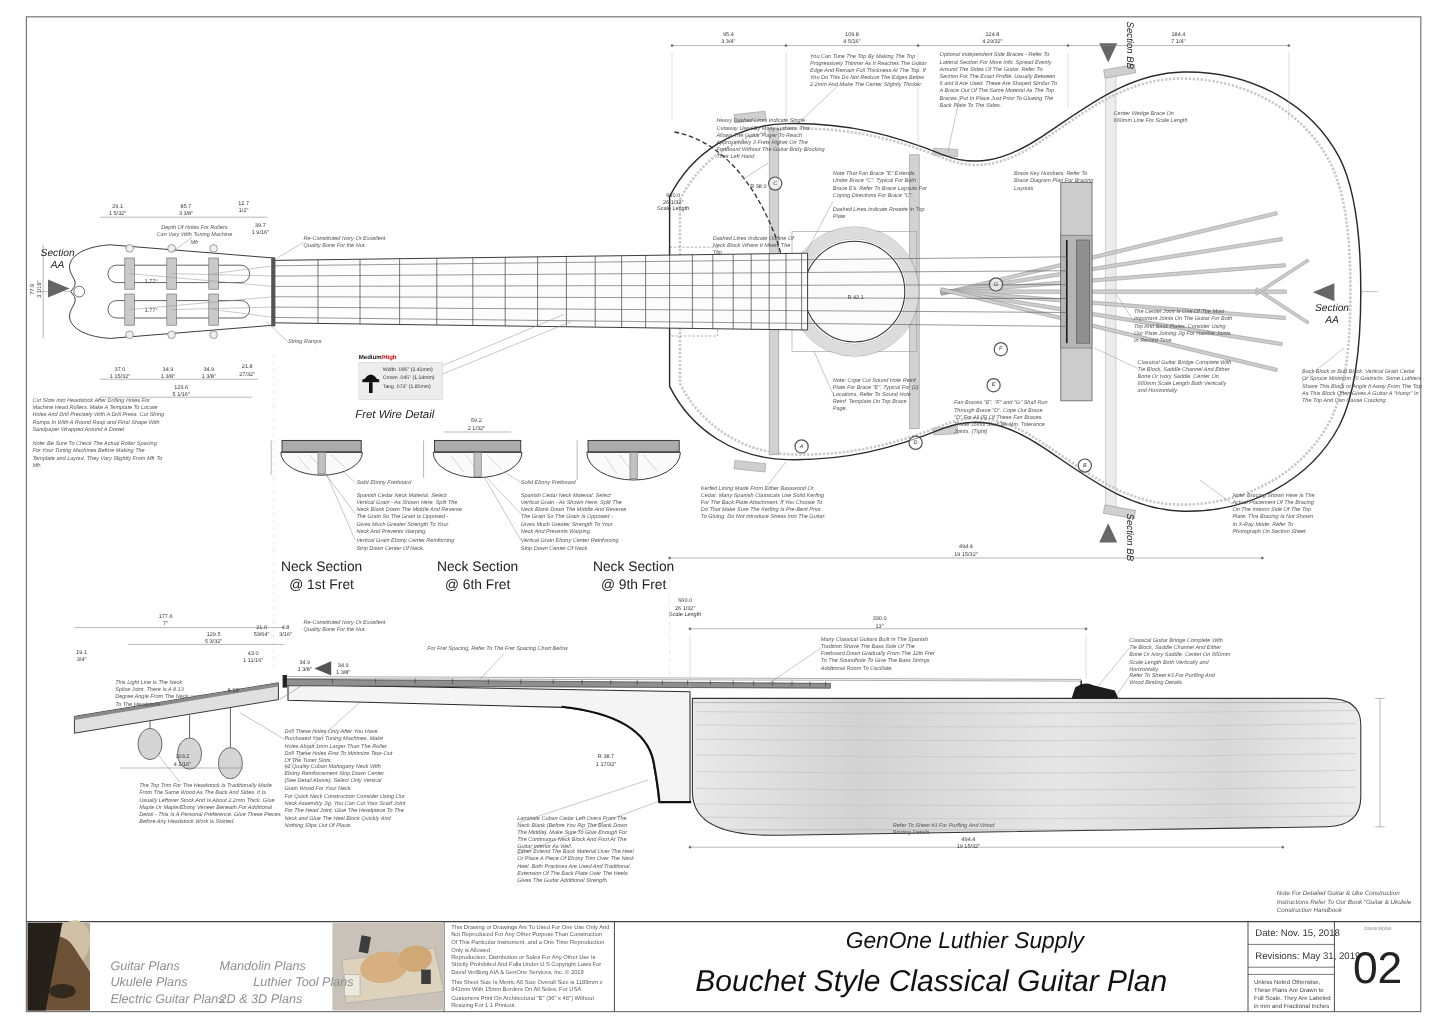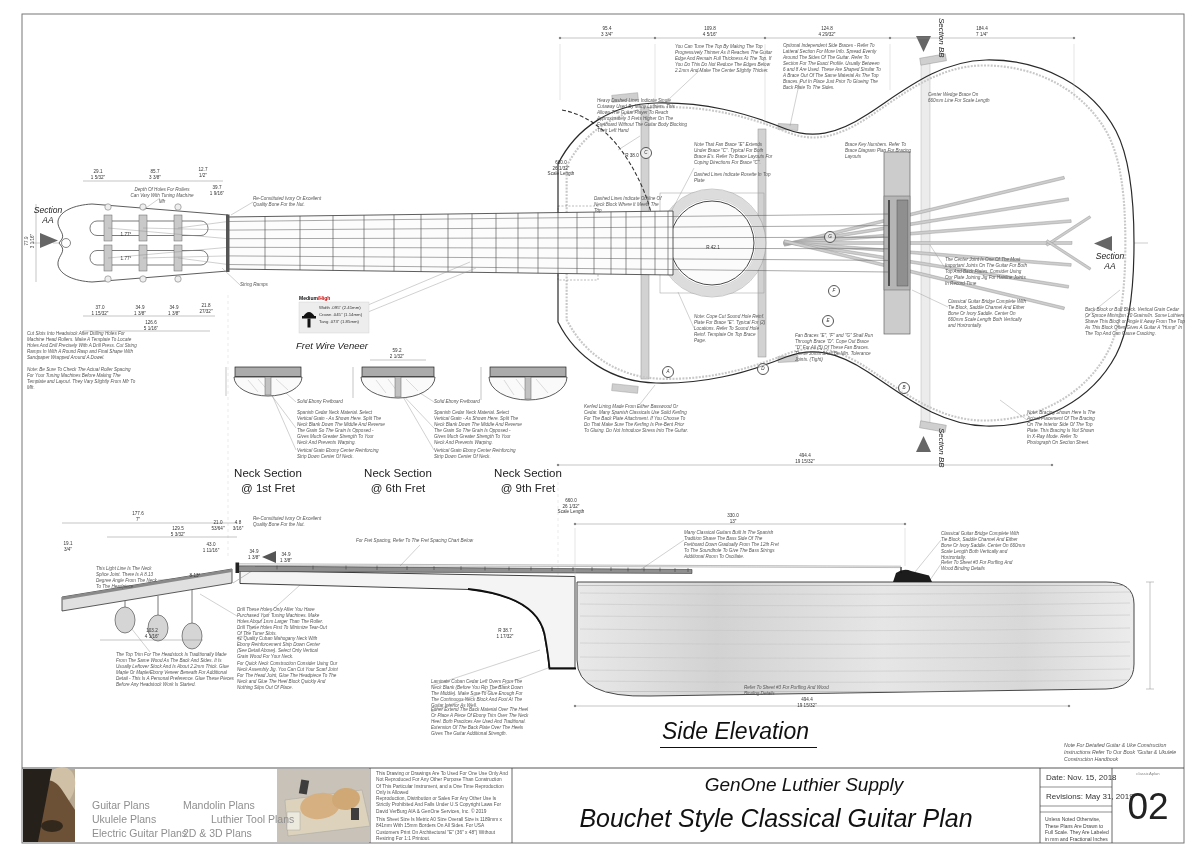--- a/index.html
+++ b/index.html
@@ -10,21 +10,21 @@
   .sec{position:absolute;font-size:8.5px;font-style:italic;color:#222;text-align:center;line-height:1.12;white-space:pre-line;}
   .secv{position:absolute;font-size:8px;font-style:italic;color:#222;white-space:nowrap;transform:rotate(90deg);transform-origin:left top;}
   .h1{position:absolute;font-size:23px;font-style:italic;color:#101010;border-bottom:1.6px solid #101010;padding:0 8px 2px 2px;}
   .nslabel{position:absolute;font-size:11.5px;color:#222;text-align:center;line-height:1.3;white-space:pre-line;}
   .fwgrade{position:absolute;font-size:5px;font-weight:bold;color:#111;}
   .fwspec{position:absolute;font-size:4.3px;color:#333;white-space:nowrap;}
   .fwlabel{position:absolute;font-size:9.5px;font-style:italic;color:#222;}
   .blet{position:absolute;width:10px;height:10px;border:0.6px solid #555;border-radius:50%;font-size:4.6px;font-style:italic;color:#333;text-align:center;line-height:10px;background:rgba(255,255,255,.6);}
   .rot90{transform:rotate(-90deg);transform-origin:left top;}
   .logo-title{position:absolute;font-size:24px;font-style:italic;color:#2c2c2c;white-space:nowrap;}
-  .cat{position:absolute;font-size:10.5px;color:#8f8f8f;line-height:14px;white-space:nowrap;}
+  .cat{position:absolute;font-size:10.5px;font-style:italic;color:#8f8f8f;line-height:14px;white-space:nowrap;}
   .copy{position:absolute;font-size:4.8px;color:#555;line-height:1.35;}
   .tb-main1{position:absolute;font-size:19px;font-style:italic;color:#111;text-align:center;}
   .tb-main2{position:absolute;font-size:25px;font-style:italic;color:#111;text-align:center;white-space:nowrap;}
   .tb-small{position:absolute;font-size:8px;color:#333;white-space:nowrap;}
   .tb-note{position:absolute;font-size:5px;color:#444;line-height:1.3;}
   .tb-book{position:absolute;font-size:5.2px;font-style:italic;color:#555;line-height:1.35;}
   .sheetnum{position:absolute;font-size:37px;color:#222;text-align:center;font-family:"Liberation Sans",sans-serif;}
   .filelbl{position:absolute;font-size:4.2px;color:#888;text-align:center;}
   .accent{color:#cc0000;}
 </style>
@@ -375,21 +375,20 @@
     <rect x="277" y="769" width="93" height="73" fill="#c8c2b8"></rect>
     <path d="M285,800 L362,790 L370,826 L288,836 Z" fill="#ddd3bd" stroke="#999" stroke-width="0.4"></path>
     <ellipse cx="320" cy="806" rx="20" ry="13" fill="#d7b082" transform="rotate(-8 320 806)"></ellipse>
     <ellipse cx="346" cy="799" rx="14" ry="11" fill="#cfa876" transform="rotate(-8 346 799)"></ellipse>
     <rect x="300" y="780" width="8" height="14" fill="#3d3d3d" transform="rotate(10 304 787)"></rect>
     <rect x="351" y="808" width="8" height="12" fill="#3d3d3d"></rect>
     <rect x="287" y="812" width="13" height="18" fill="#eceadf" stroke="#999" stroke-width="0.4"></rect>
   </g>
 </svg>
 
-<div class="h1" style="left:660px;top:718px;">Side Elevation</div>
 
 <div class="sec" style="left:26px;top:206px;width:44px;">Section
 AA</div>
 <div class="sec" style="left:1088px;top:252px;width:44px;">Section
 AA</div>
 <div class="secv" style="left:946px;top:18px;">Section BB</div>
 <div class="secv" style="left:946px;top:428px;">Section BB</div>
 
 <div class="note" style="left:597px;top:98px;width:92px;">Heavy Dashed Lines Indicate Single Cutaway Used By Many Luthiers. This Allows The Guitar Player To Reach Approximately 3 Frets Higher On The Fretboard Without The Guitar Body Blocking Their Left Hand</div>
 <div class="note" style="left:675px;top:44px;width:100px;">You Can Tune The Top By Making The Top Progressively Thinner As It Reaches The Guitar Edge And Remain Full Thickness At The Top. If You Do This Do Not Reduce The Edges Below 2.2mm And Make The Center Slightly Thicker.</div>
@@ -426,21 +425,21 @@
 <div class="note" style="left:941px;top:531px;width:85px;">Classical Guitar Bridge Complete With Tie Block, Saddle Channel And Either Bone Or Ivory Saddle. Center On 660mm Scale Length Both Vertically and Horizontally.</div>
 <div class="note" style="left:941px;top:560px;width:80px;">Refer To Sheet #3 For Purfling And Wood Binding Details</div>
 <div class="note" style="left:744px;top:685px;width:85px;">Refer To Sheet #3 For Purfling And Wood Binding Details</div>
 
 <div class="fwgrade" style="left:299px;top:295px;">
   <span>Medium</span><span class="accent">/High</span>
 </div>
 <div class="fwspec" style="left:319px;top:305px;">Width .095" (2.41mm)</div>
 <div class="fwspec" style="left:319px;top:312px;">Crown .045" (1.14mm)</div>
 <div class="fwspec" style="left:319px;top:319px;">Tang  .073" (1.85mm)</div>
-<div class="fwlabel" style="left:296px;top:340px;">Fret Wire Veneer</div>
+<div class="fwlabel" style="left:296px;top:340px;">Fret Wire Detail</div>
 
 <div class="nslabel" style="left:218px;top:466px;width:100px;">Neck Section
 @ 1st Fret</div>
 <div class="nslabel" style="left:348px;top:466px;width:100px;">Neck Section
 @ 6th Fret</div>
 <div class="nslabel" style="left:478px;top:466px;width:100px;">Neck Section
 @ 9th Fret</div>
 <div class="note" style="left:297px;top:399px;width:85px;">Solid Ebony Fretboard</div>
 <div class="note" style="left:297px;top:410px;width:88px;">Spanish Cedar Neck Material. Select Vertical Grain - As Shown Here. Split The Neck Blank Down The Middle And Reverse The Grain So The Grain Is Opposed - Gives Much Greater Strength To Your Neck And Prevents Warping.</div>
 <div class="note" style="left:297px;top:448px;width:85px;">Vertical Grain Ebony Center Reinforcing Strip Down Center Of Neck.</div>

